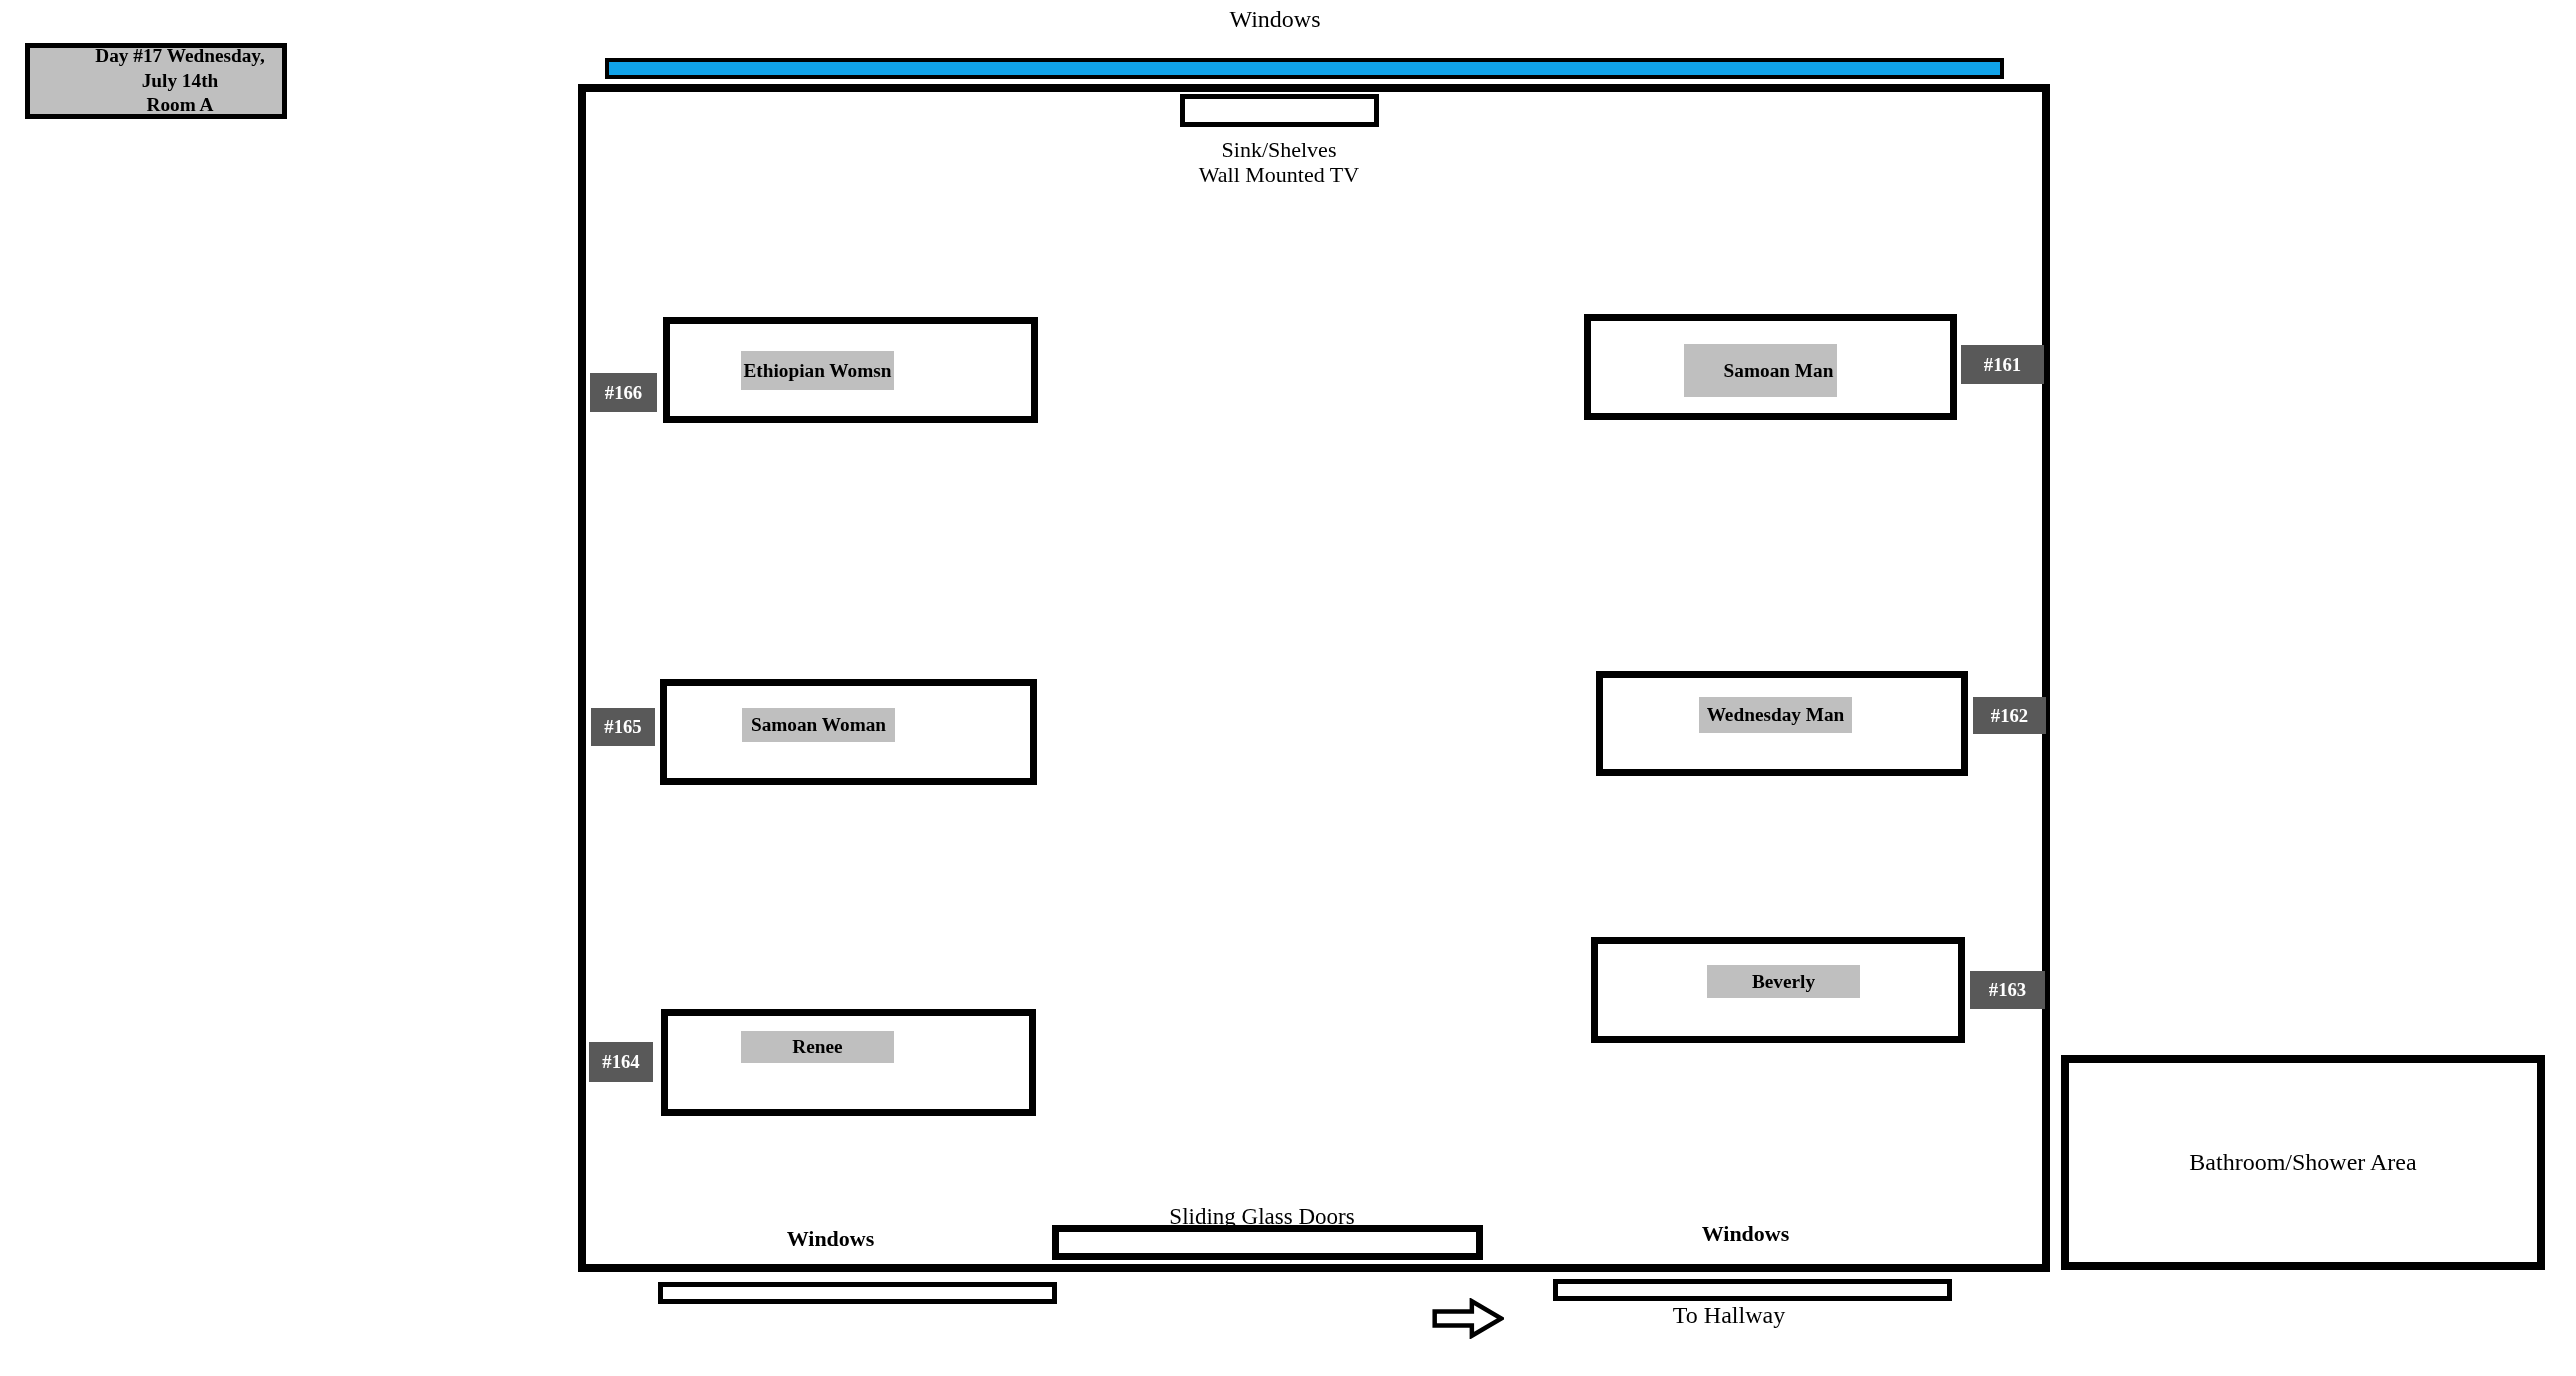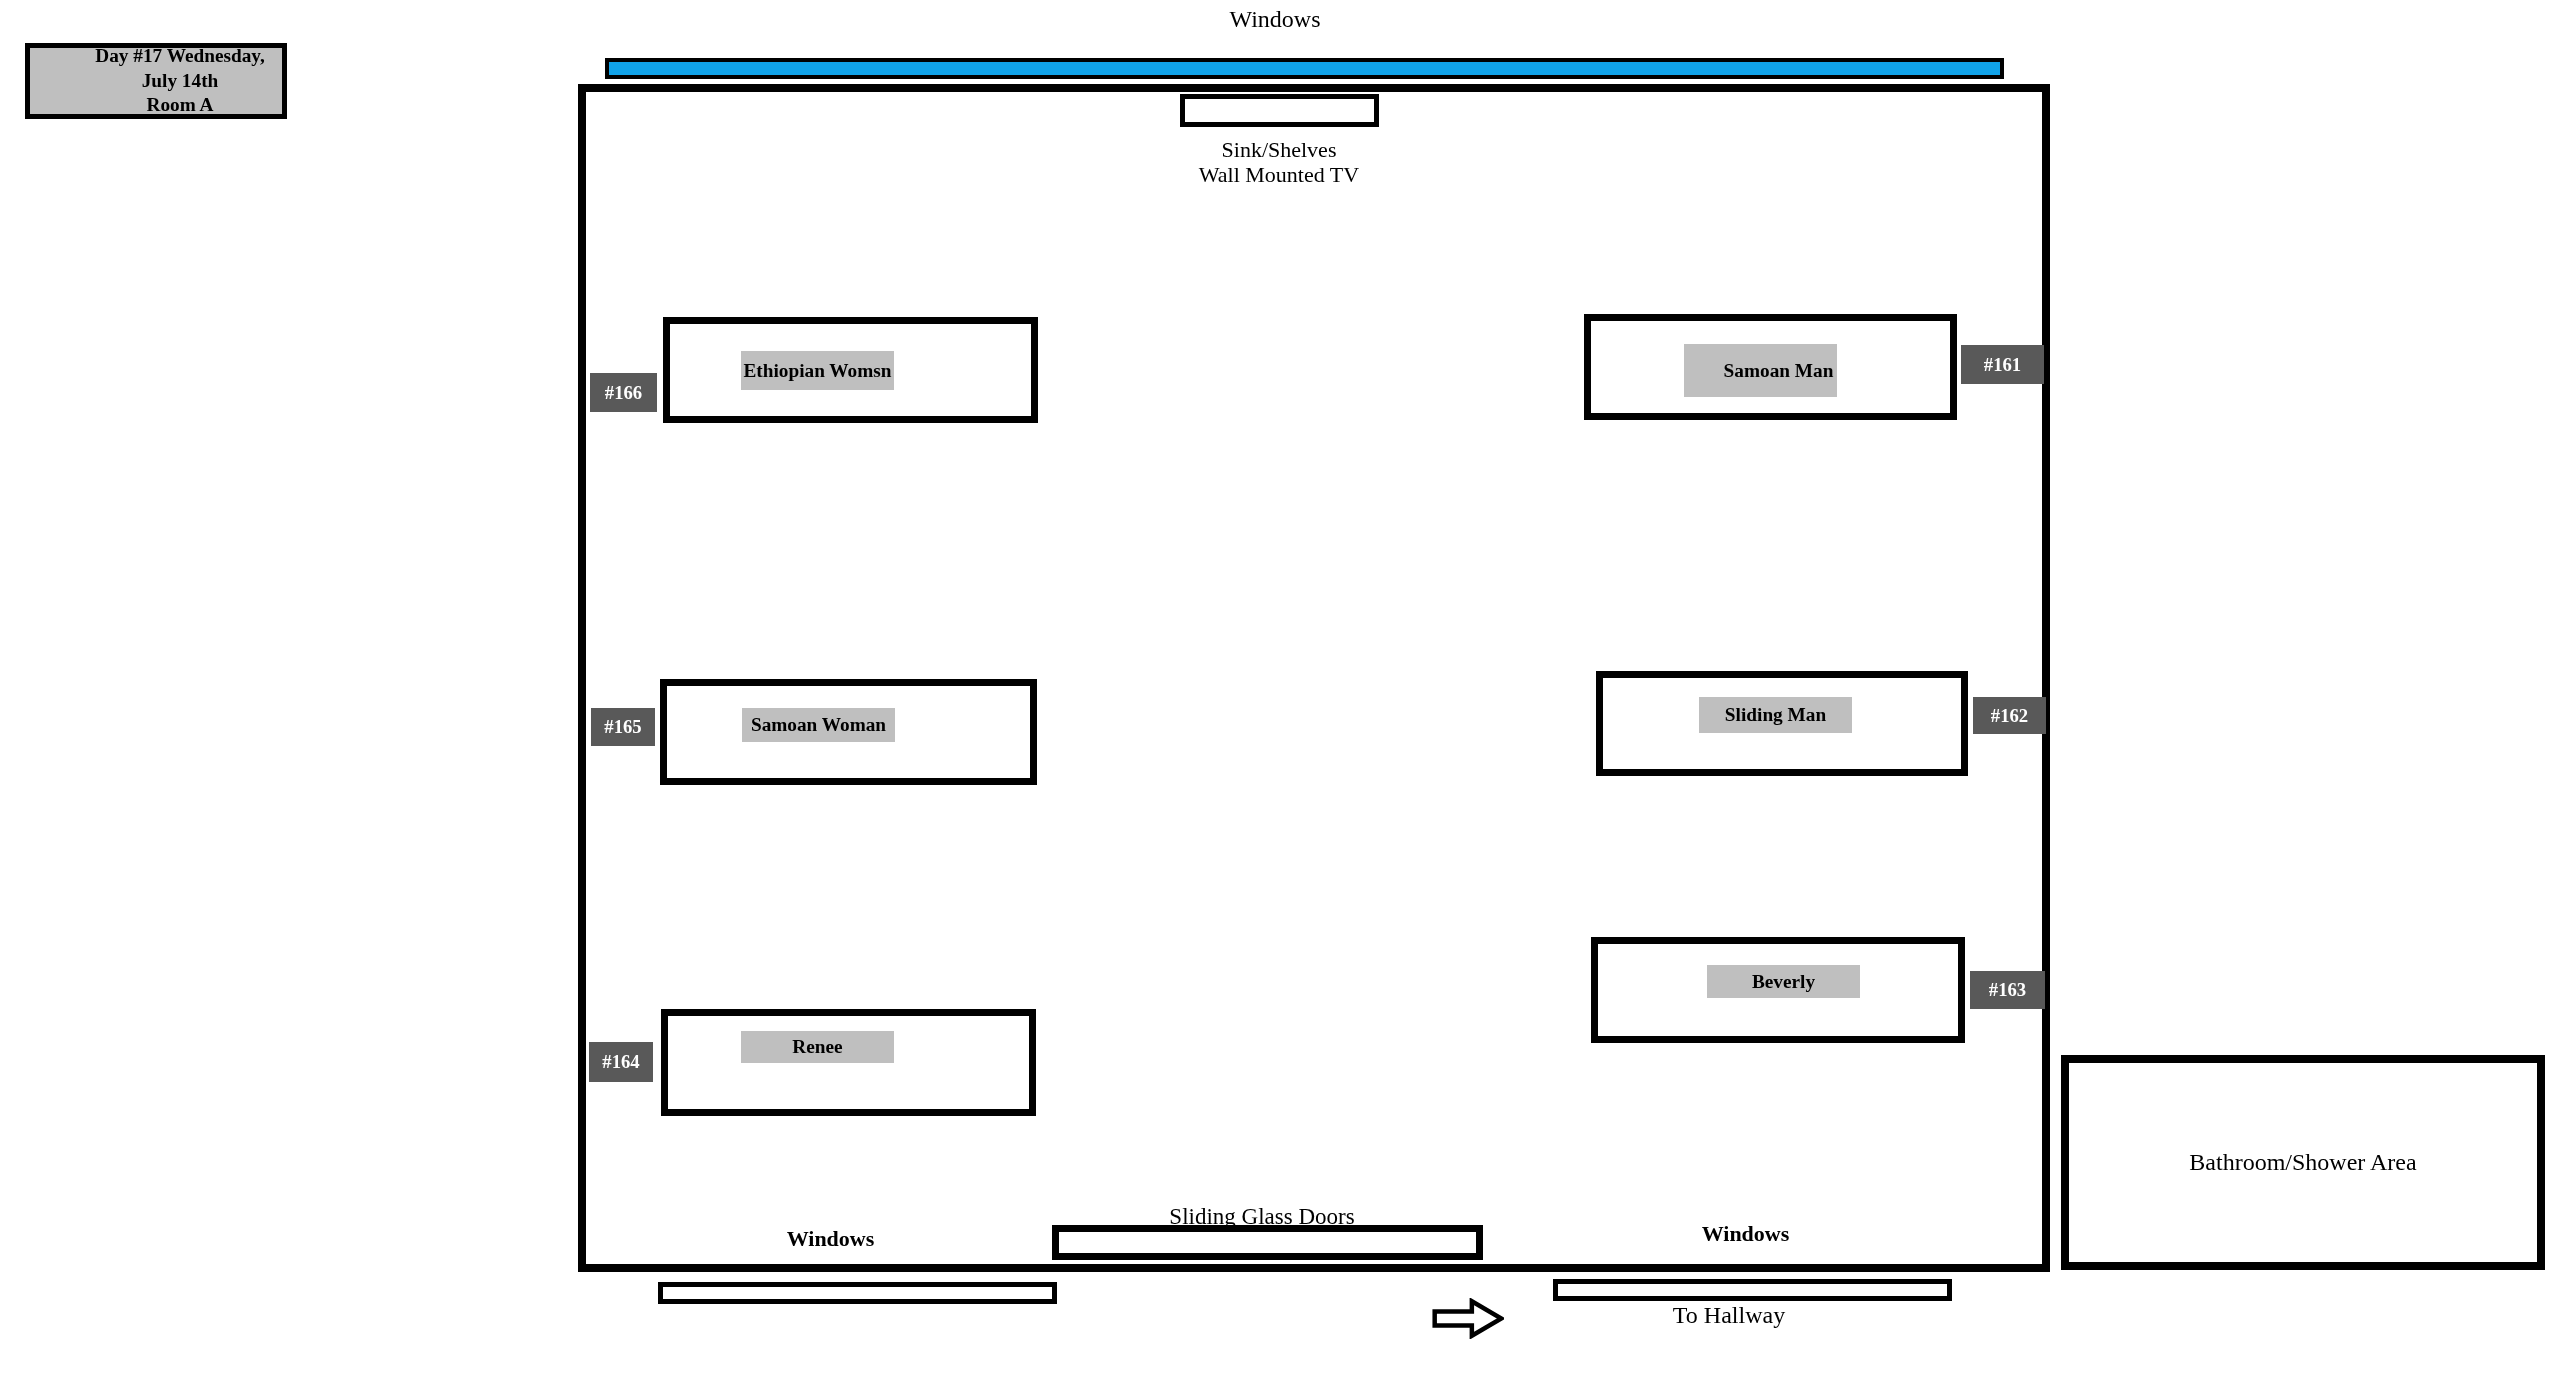--- a/index.html
+++ b/index.html
@@ -128,21 +128,21 @@
 
   <div class="bed" id="bed-161"></div>
   <div class="bed-name" id="name-161">Samoan Man</div>
   <div class="tag" id="tag-161">#161</div>
 
   <div class="bed" id="bed-165"></div>
   <div class="bed-name" id="name-165">Samoan Woman</div>
   <div class="tag" id="tag-165">#165</div>
 
   <div class="bed" id="bed-162"></div>
-  <div class="bed-name" id="name-162">Sliding Man</div>
+  <div class="bed-name" id="name-162">Wednesday Man</div>
   <div class="tag" id="tag-162">#162</div>
 
   <div class="bed" id="bed-163"></div>
   <div class="bed-name" id="name-163">Beverly</div>
   <div class="tag" id="tag-163">#163</div>
 
   <div class="bed" id="bed-164"></div>
   <div class="bed-name" id="name-164">Renee</div>
   <div class="tag" id="tag-164">#164</div>
 

